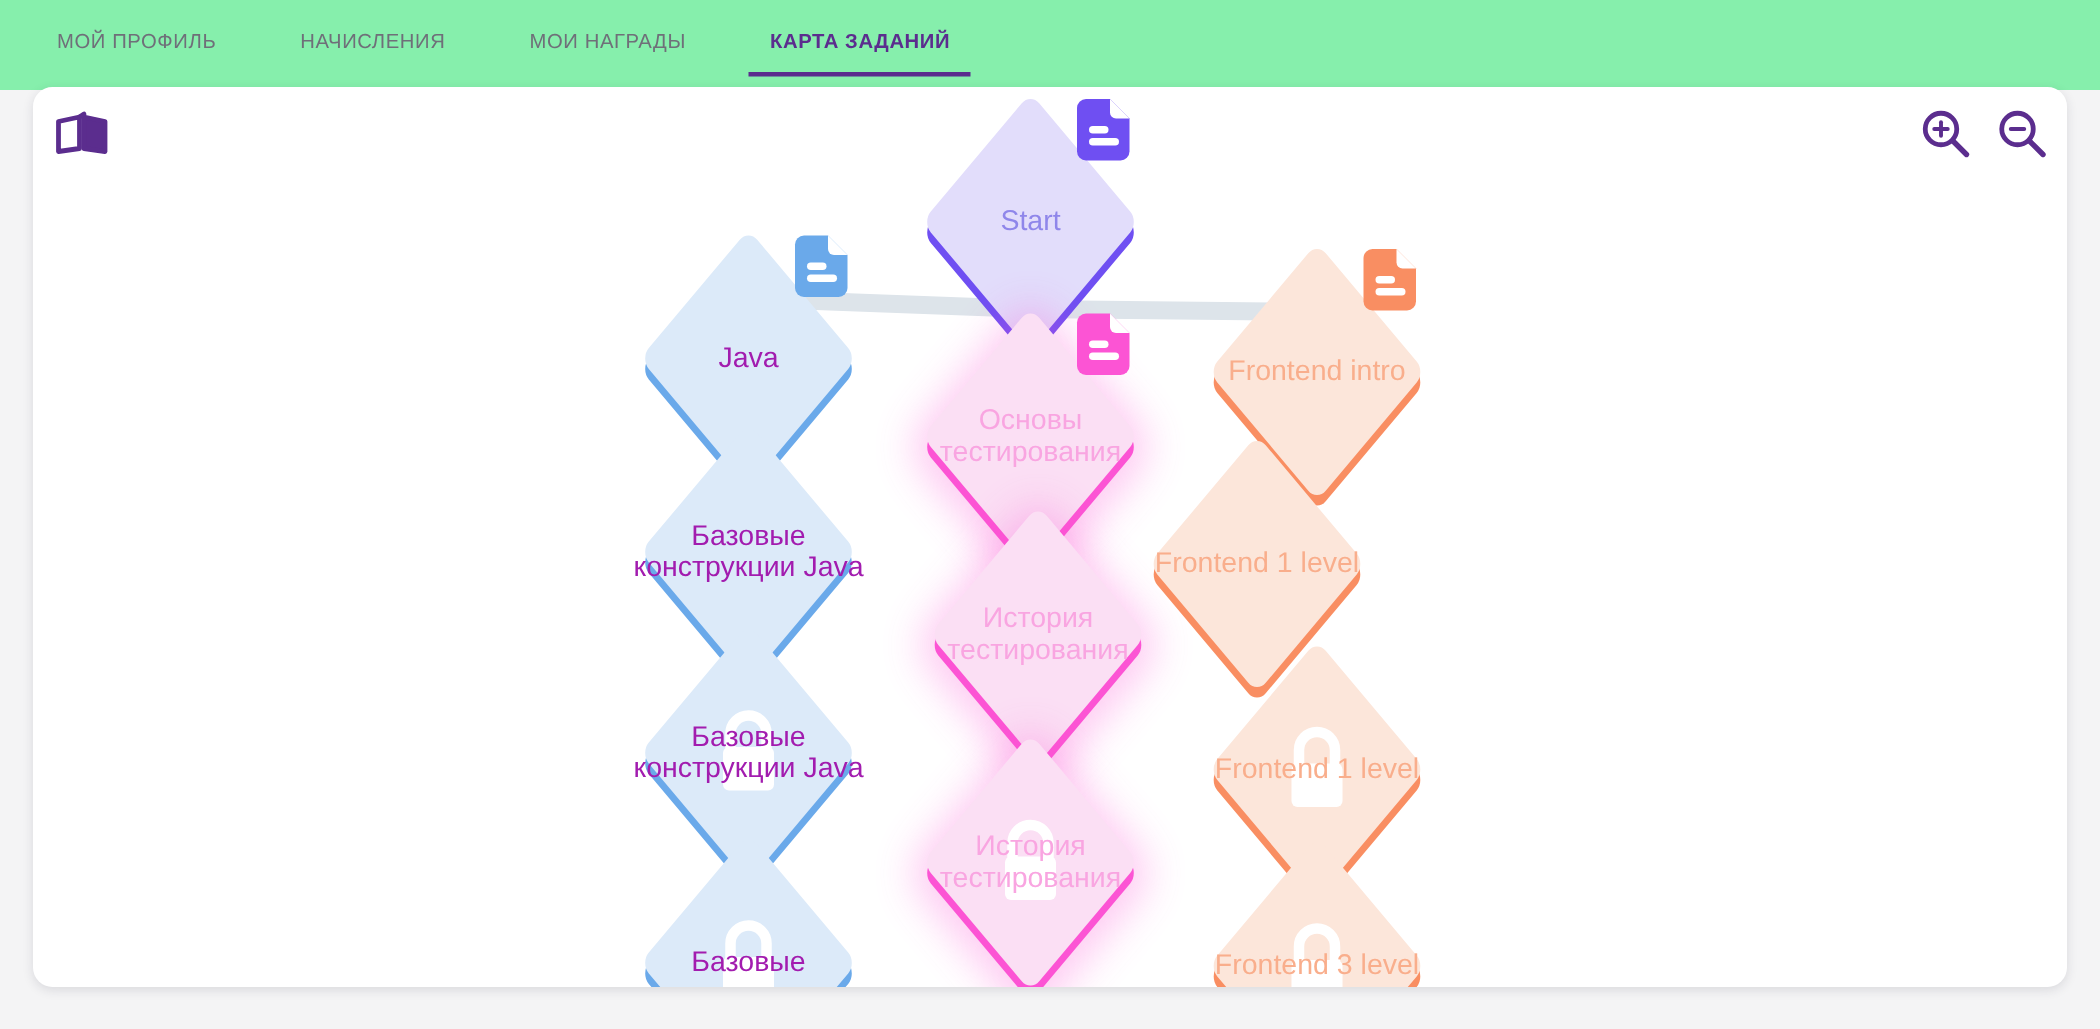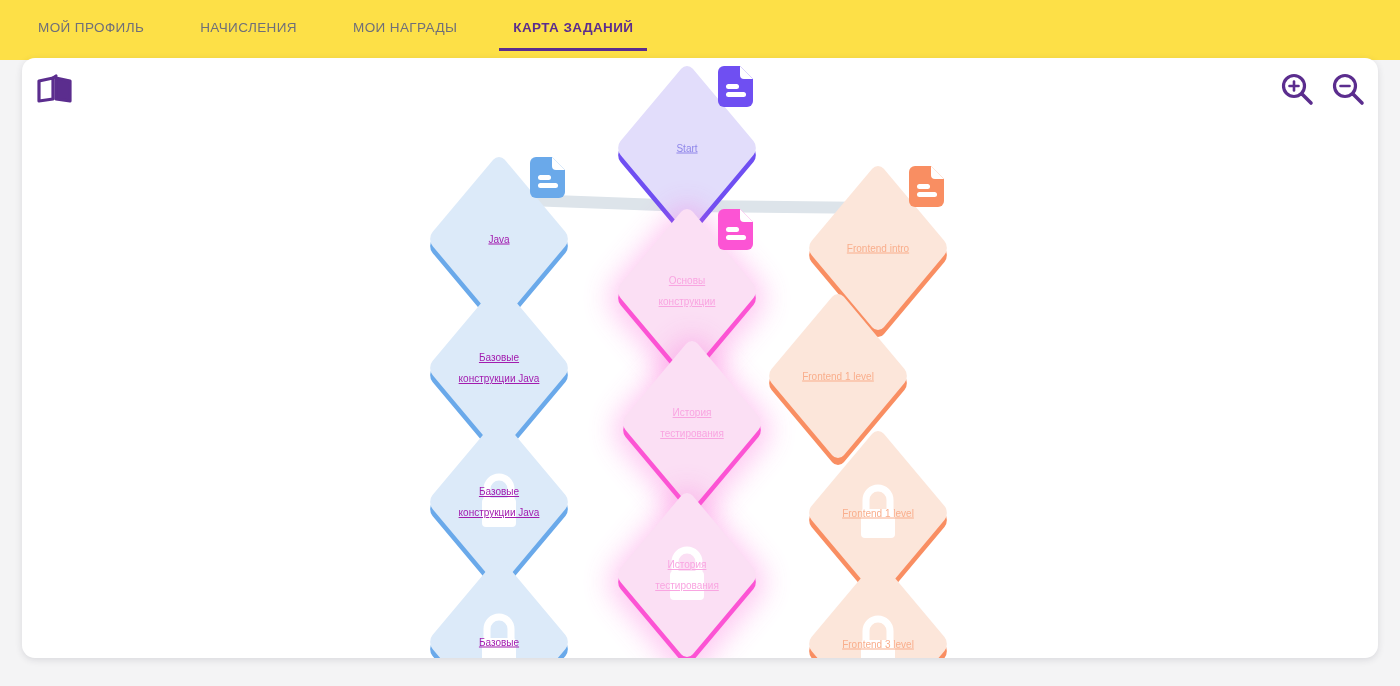--- a/index.html
+++ b/index.html
@@ -7,21 +7,21 @@
     width: 1400px; height: 686px;
     background: #f4f4f5;
     font-family: "Liberation Sans", sans-serif;
     overflow: hidden;
   }
 
   
   .tabbar {
     position: absolute; left: 0; top: 0;
     width: 1400px; height: 60px;
-    background: #fde047;
+    background: #86efac;
     display: flex; align-items: flex-start;
     padding-left: 38px; padding-top: 20px;
   }
   .tab {
     position: relative;
     font-size: 13.5px;
     letter-spacing: .4px;
     color: #6f6f79;
     padding: 0 0 16px 0;
     margin-right: 56px;
@@ -67,25 +67,24 @@
     border-radius: 9px;
   }
   .dia.base  { top: 33px; }            
   .dia.top   { top: 26px; }
 
   .label {
     position: absolute;
     left: -18px; width: 200px;
     top: 50%; transform: translateY(-50%);
     text-align: center;
-    font-size: 10px;
+    font-size: 19px;
     line-height: 21px;
     pointer-events: none;
     white-space: pre-line;
-    text-decoration: underline;
   }
 
   .badge { position: absolute; width: 40px; height: 44px; }
   .lock  { position: absolute; left: 50%; top: 50%;
            transform: translate(-50%,-50%); width: 56px; height: 66px;
            pointer-events: none; }
 
   
   .v-purple .dia.base { background: #6f4ff2; }
   .v-purple .dia.top  { background: #e2ddfb; }
@@ -177,21 +176,21 @@
             <path d="M7 2 h16 l13 13 v22 a6 6 0 0 1 -6 6 H7 a6 6 0 0 1 -6 -6 V8 a6 6 0 0 1 6 -6 Z" fill="#6aa9ea"></path>
             <path d="M23 2 L36 15 H27 a4 4 0 0 1 -4 -4 Z" fill="#fff"></path>
             <rect x="9" y="20" width="13" height="5" rx="2.5" fill="#fff"></rect>
             <rect x="9" y="28" width="20" height="5" rx="2.5" fill="#fff"></rect>
           </svg>
         </div>
         <div class="node v-pink" style="left: 665px; top: 233px;">
           <div class="dia base glow-pink"></div>
           <div class="dia top"></div>
           <div class="label">Основы
-конструкции</div>
+тестирования</div>
           <svg class="badge" viewBox="0 0 40 44" style="left: 112px; top: -2px;">
             <path d="M7 2 h16 l13 13 v22 a6 6 0 0 1 -6 6 H7 a6 6 0 0 1 -6 -6 V8 a6 6 0 0 1 6 -6 Z" fill="#fc54d4"></path>
             <path d="M23 2 L36 15 H27 a4 4 0 0 1 -4 -4 Z" fill="#fff"></path>
             <rect x="9" y="20" width="13" height="5" rx="2.5" fill="#fff"></rect>
             <rect x="9" y="28" width="20" height="5" rx="2.5" fill="#fff"></rect>
           </svg>
         </div>
         <div class="node v-orange" style="left: 856px; top: 190px;">
           <div class="dia base"></div>
           <div class="dia top"></div>

